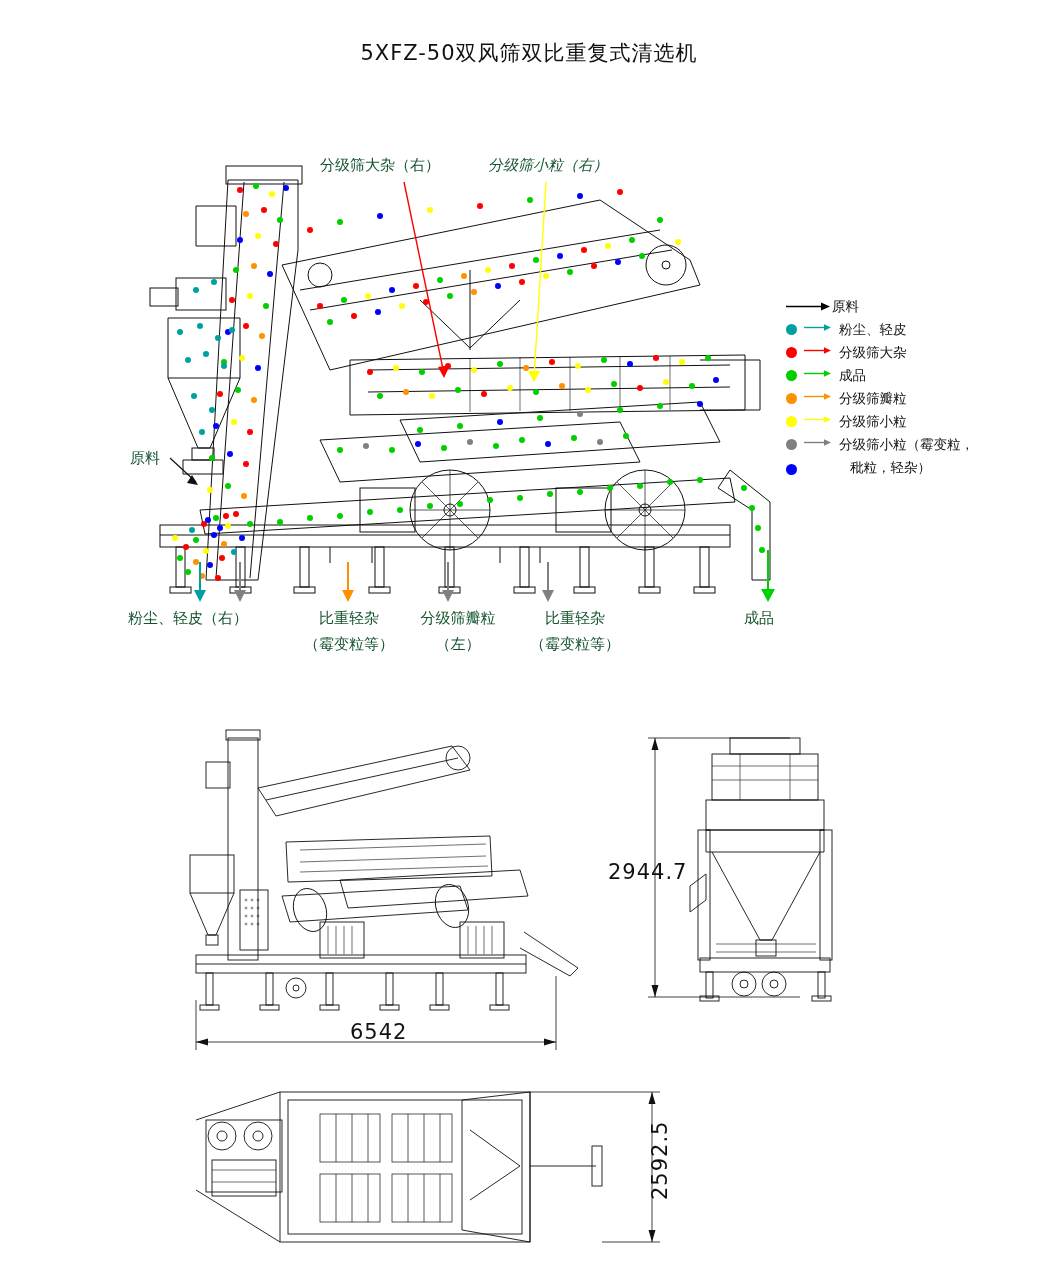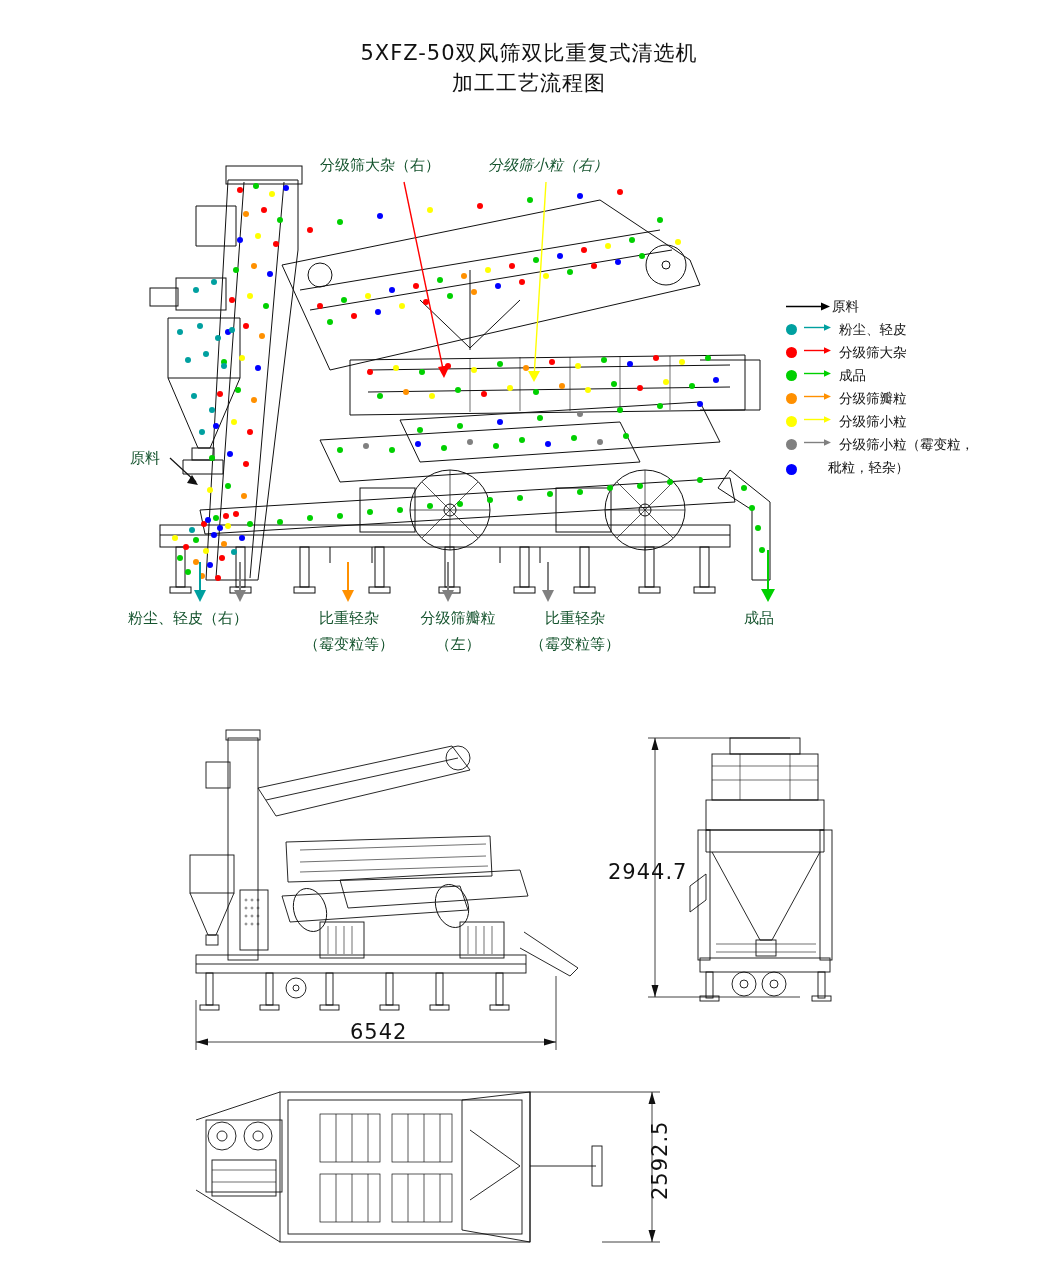--- a/index.html
+++ b/index.html
@@ -24,41 +24,40 @@
     font-family:"DejaVu Sans","Liberation Sans",sans-serif;line-height:20px;
   }
   .lab.ctr{text-align:center;}
 
   
   .legend{position:absolute;left:786px;top:188px;width:230px;}
   .legend .row{display:flex;align-items:flex-start;margin-bottom:6px;height:17px;}
   .legend .dot{width:11px;height:11px;border-radius:50%;margin-top:2px;flex:0 0 11px;}
   .legend .dash{width:28px;height:11px;margin:0 7px;position:relative;flex:0 0 28px;}
   .legend .txt{font-size:13.5px;line-height:15px;font-family:"DejaVu Sans","Liberation Sans",sans-serif;}
-  .legend .sub{font-size:13.5px;line-height:16px;margin-left:42px;}
+  .legend .sub{font-size:13.5px;line-height:16px;margin-left:64px;}
   .legend .arrowrow{display:flex;align-items:center;margin-bottom:7px;height:17px;}
   .legend .arrowrow .ar{width:46px;flex:0 0 46px;position:relative;height:11px;}
 
   
   .draw{position:absolute;left:0;top:700px;width:1058px;height:569px;}
   .draw svg{position:absolute;left:0;top:0;}
   .dim{
     position:absolute;font-size:21px;color:#111;
     font-family:"DejaVu Sans","Liberation Sans",sans-serif;letter-spacing:1px;
   }
   .dim.vert{transform:rotate(-90deg);transform-origin:left top;}
 </style>
 </head>
 <body>
 
 <div class="page">
 
   <div class="title">
     <span>5XFZ-50双风筛双比重复式清选机</span>
-    <span class="l2">加工工艺流程图</span>
   </div>
 
   <div class="flow">
 
     <svg width="1058" height="560" viewBox="0 0 1058 560">
       <g stroke="#111" fill="none" stroke-width="1">
 
         <rect x="160" y="415" width="570" height="22"></rect>
         <line x1="160" y1="425" x2="730" y2="425"></line>
 

